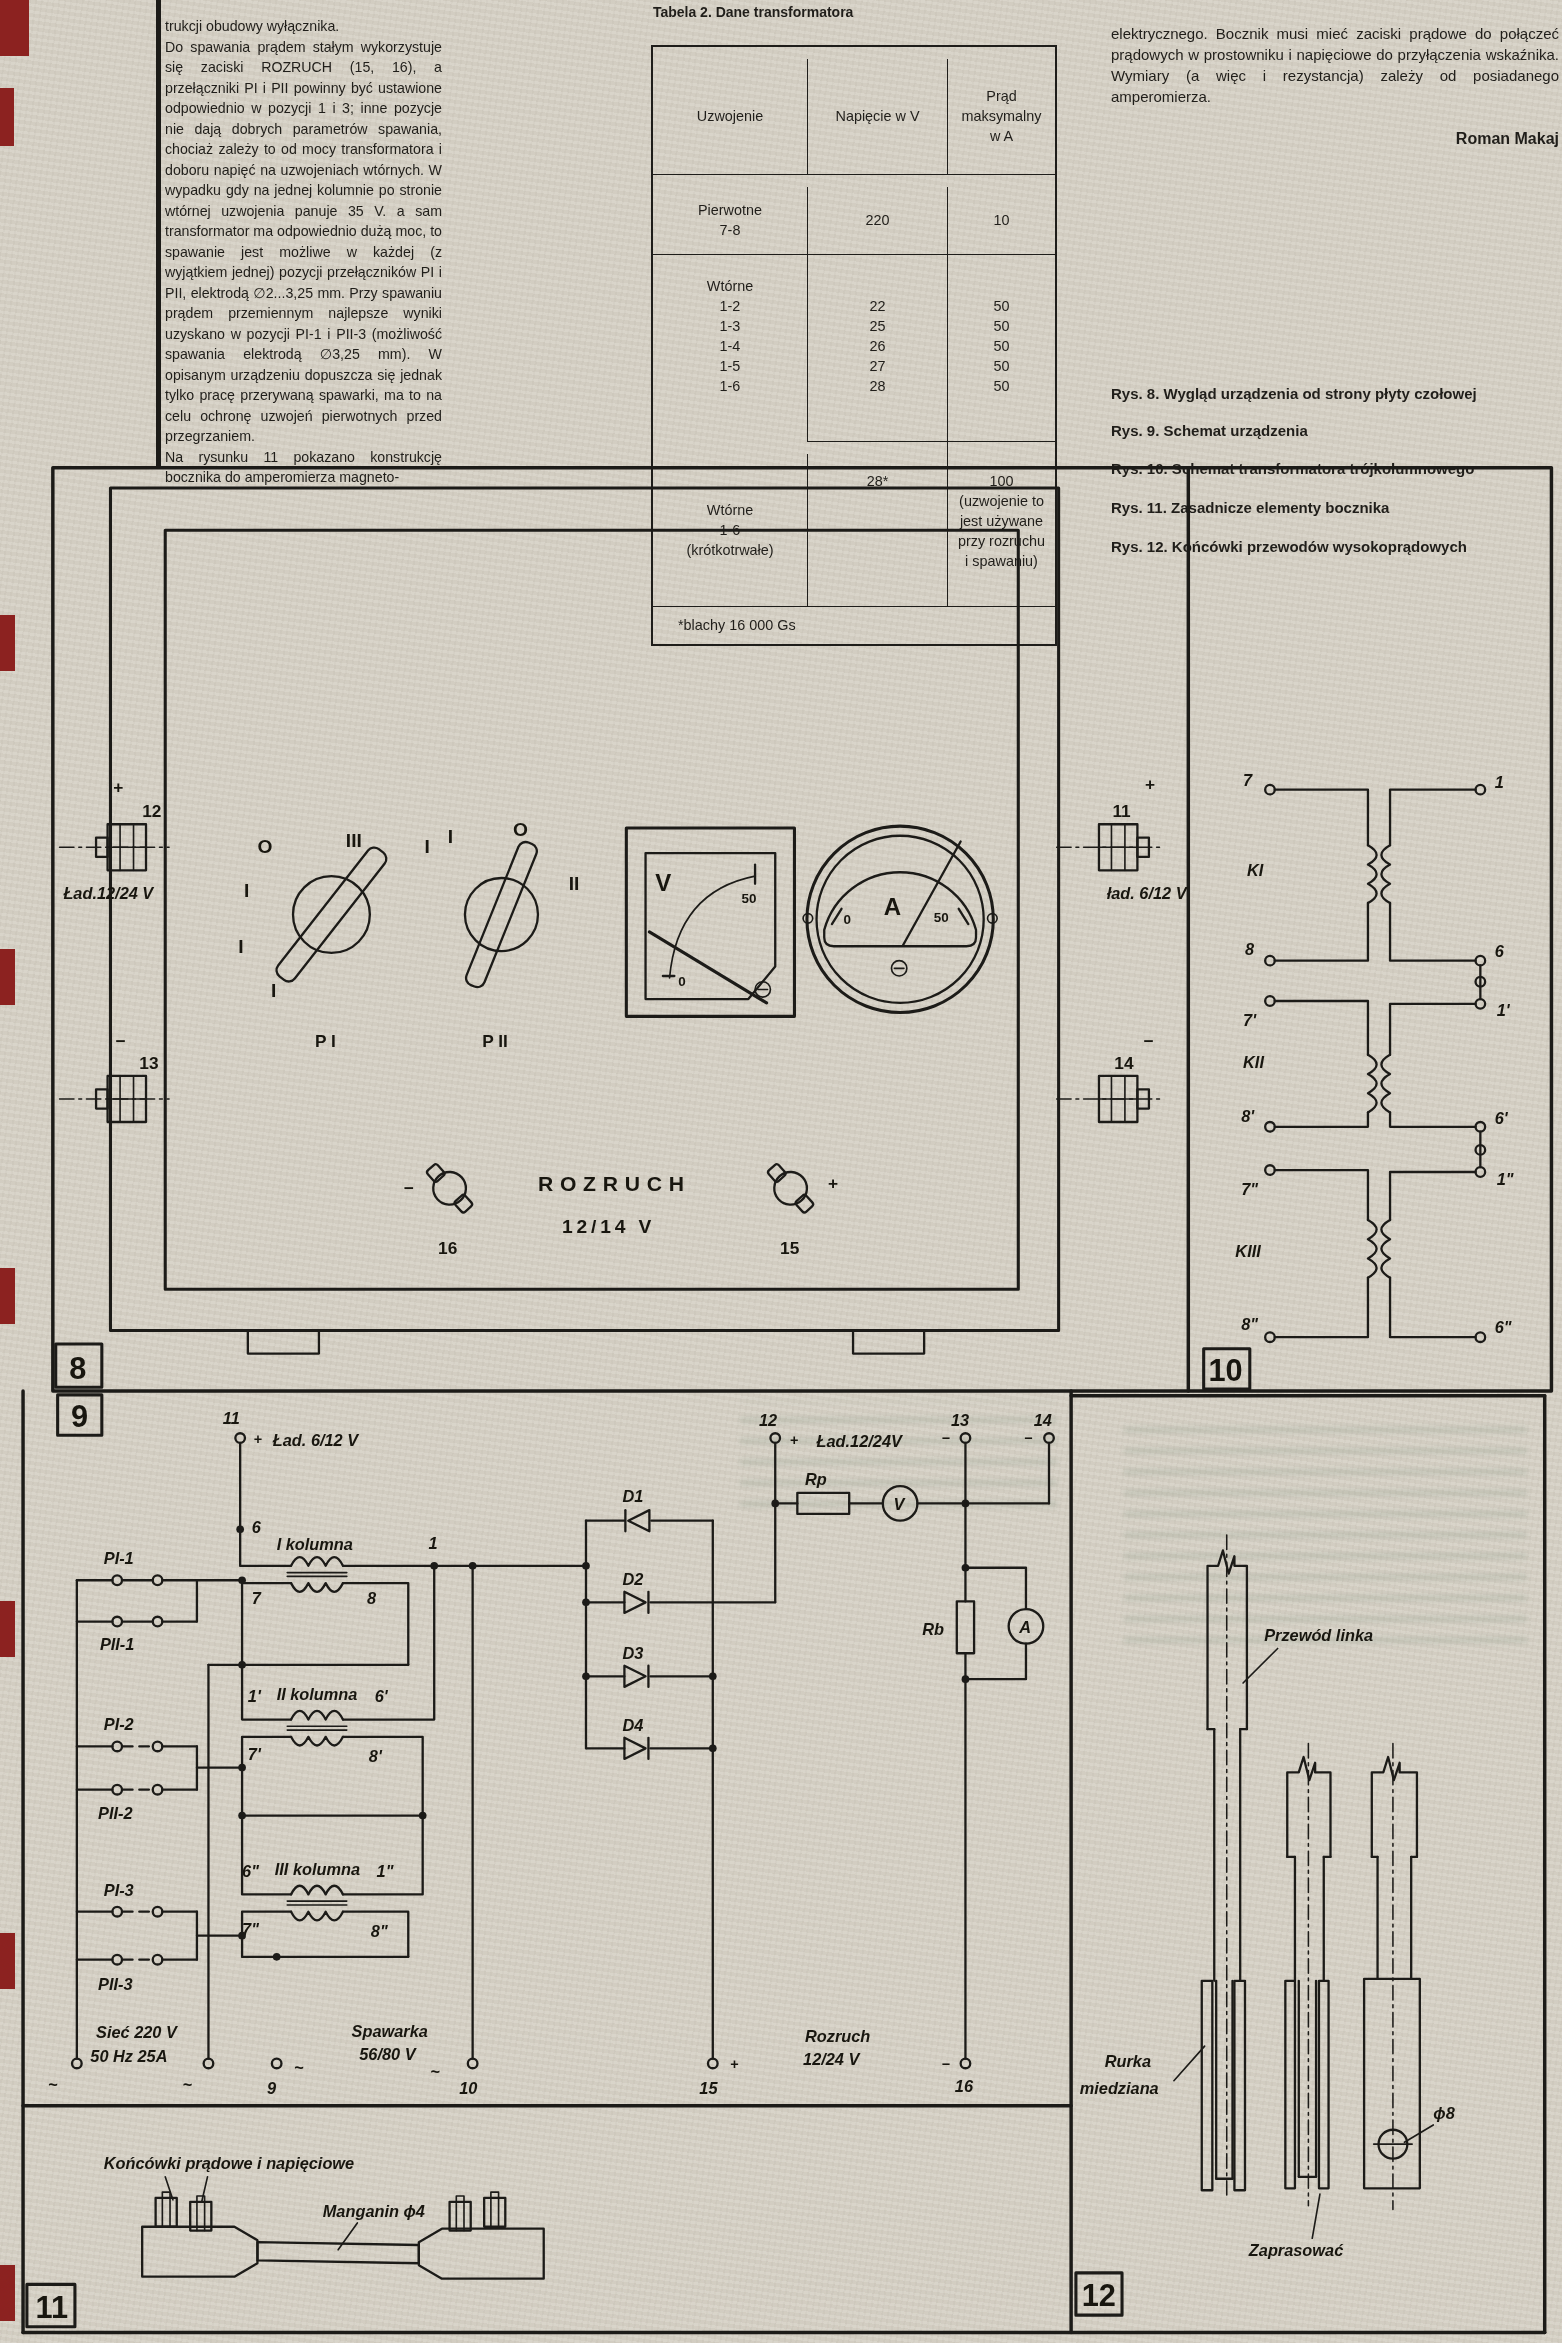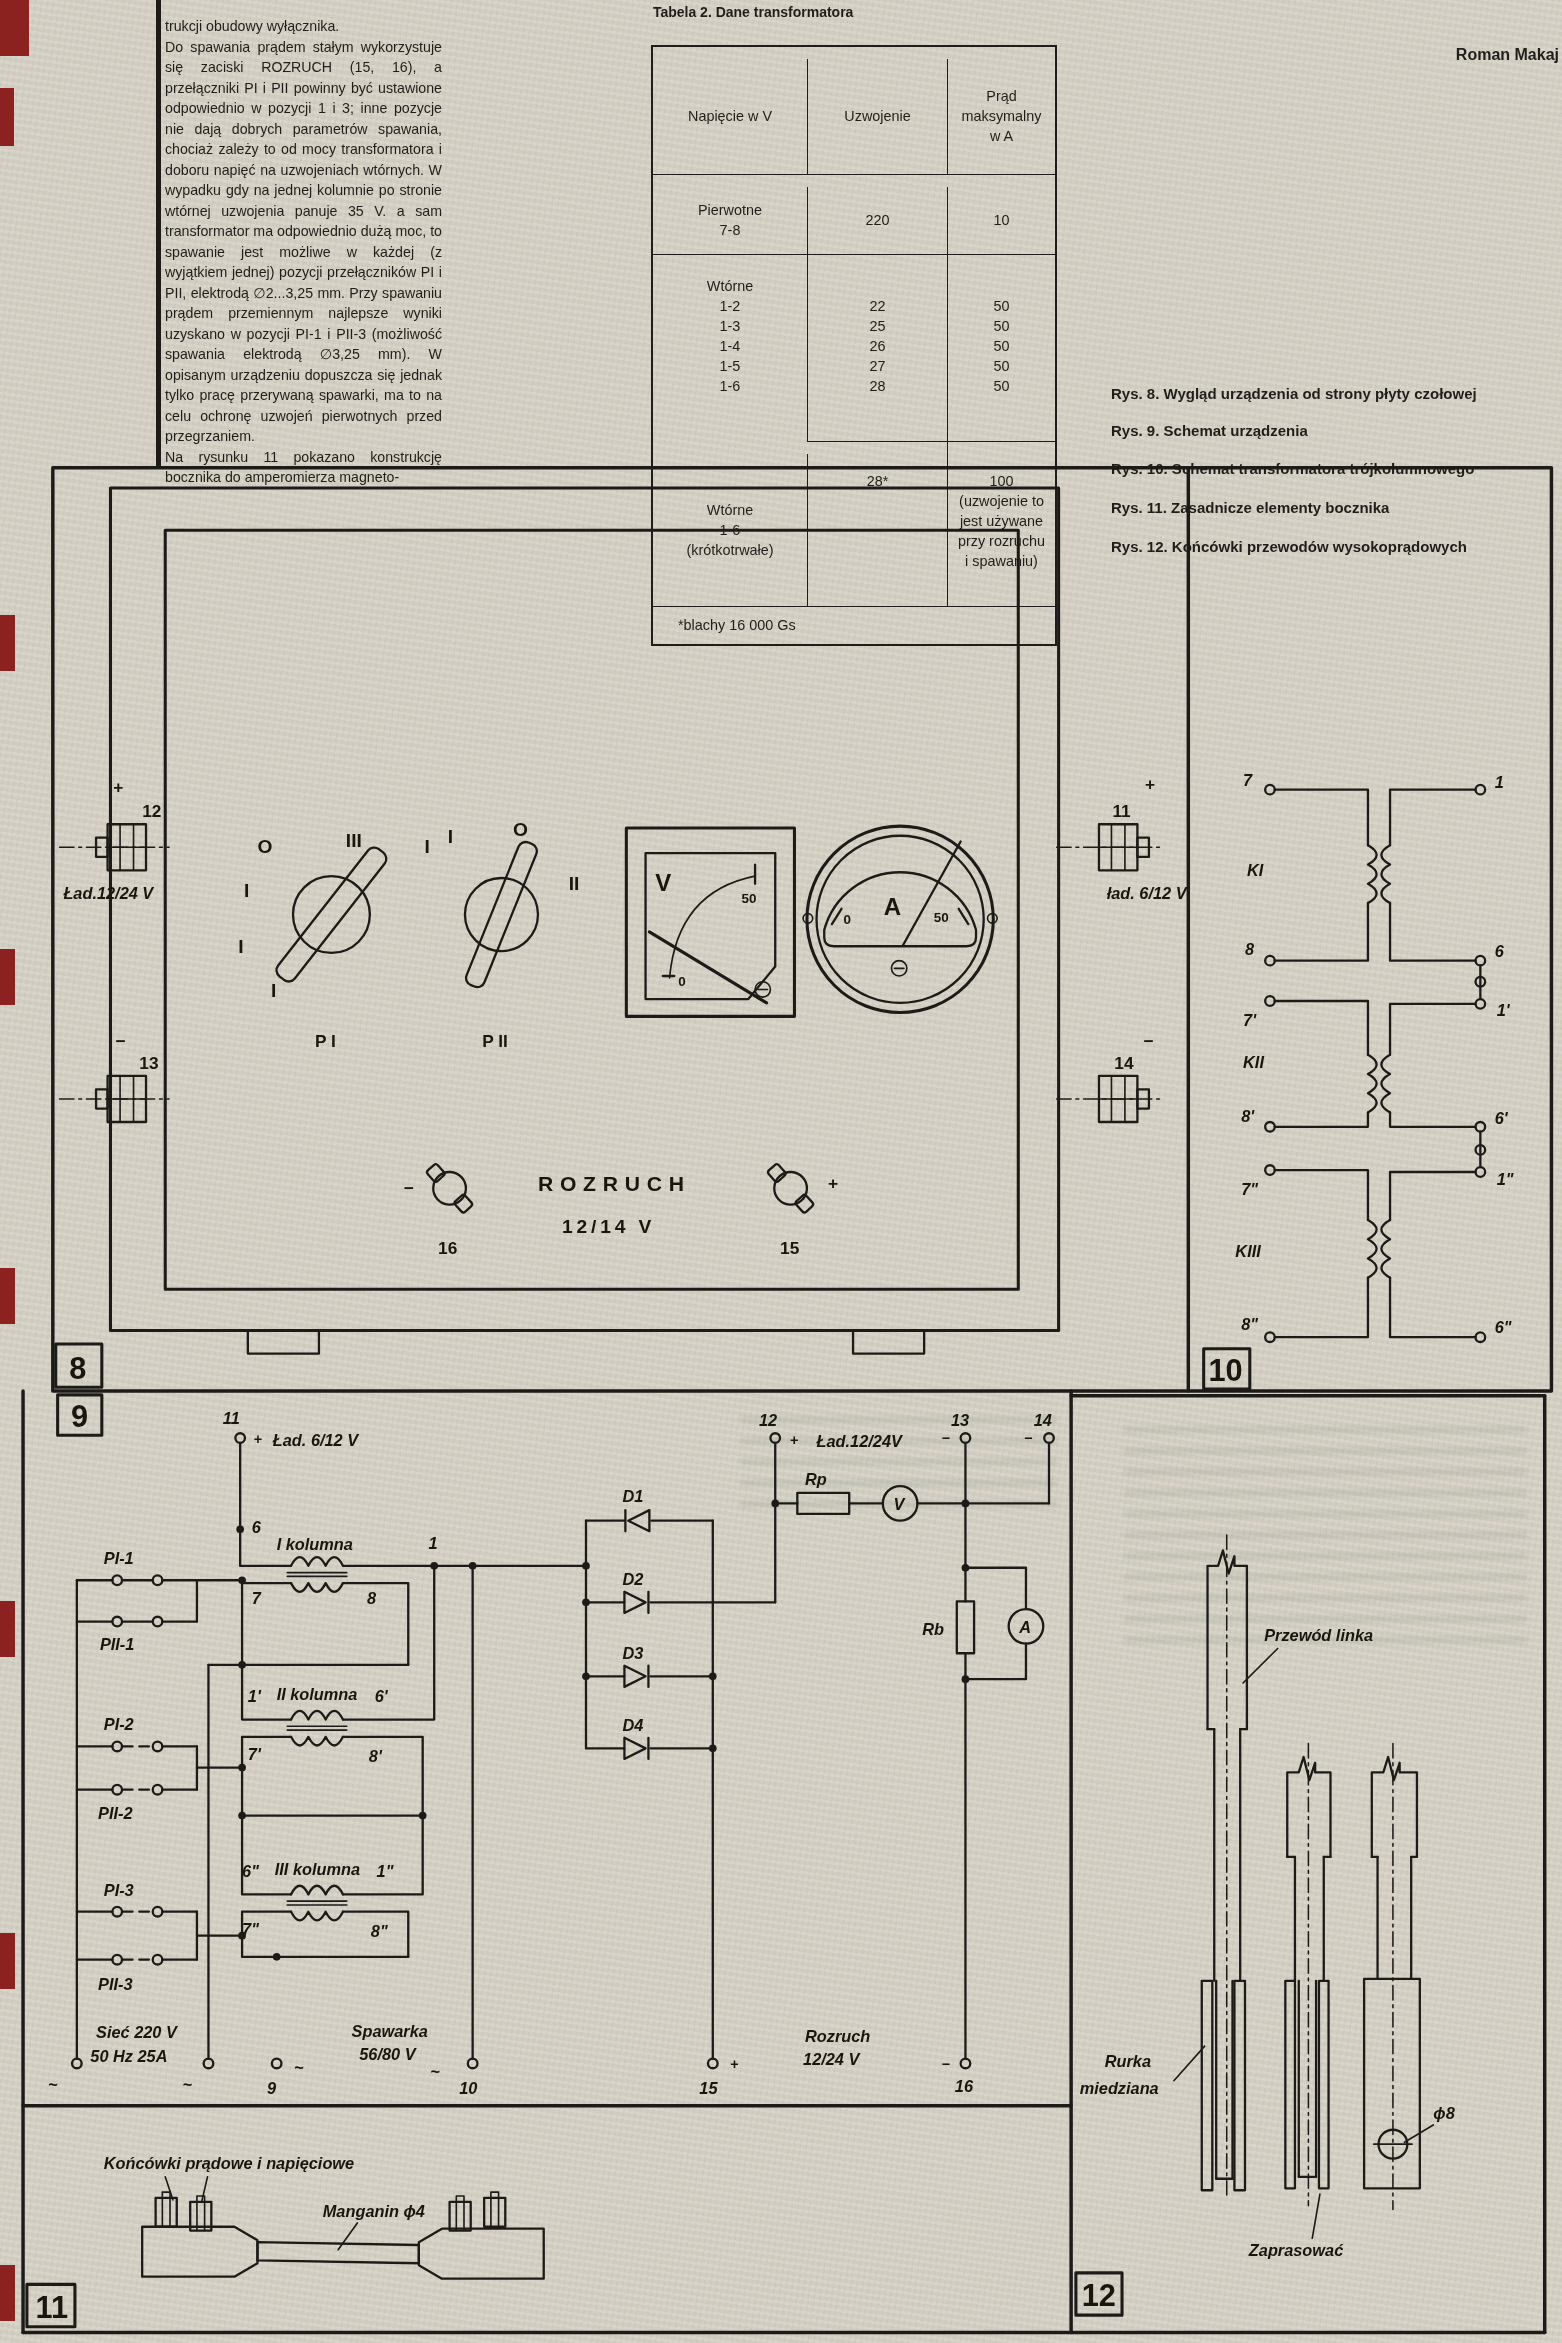--- a/index.html
+++ b/index.html
@@ -70,22 +70,22 @@
 
   <div class="col" style="left:165px;top:16px;width:277px;">
     <p>trukcji obudowy wyłącznika.</p>
     <p>Do spawania prądem stałym wykorzystuje się zaciski ROZRUCH (15, 16), a przełączniki PI i PII powinny być ustawione odpowiednio w pozycji 1 i 3; inne pozycje nie dają dobrych parametrów spawania, chociaż zależy to od mocy transformatora i doboru napięć na uzwojeniach wtórnych. W wypadku gdy na jednej kolumnie po stronie wtórnej uzwojenia panuje 35 V. a sam transformator ma odpowiednio dużą moc, to spawanie jest możliwe w każdej (z wyjątkiem jednej) pozycji przełączników PI i PII, elektrodą ∅2...3,25 mm. Przy spawaniu prądem przemiennym najlepsze wyniki uzyskano w pozycji PI-1 i PII-3 (możliwość spawania elektrodą ∅3,25 mm). W opisanym urządzeniu dopuszcza się jednak tylko pracę przerywaną spawarki, ma to na celu ochronę uzwojeń pierwotnych przed przegrzaniem.</p>
     <p>Na rysunku 11 pokazano konstrukcję bocznika do amperomierza magneto-</p>
   </div>
 
   <div class="tblwrap">
     <p class="tbltitle">Tabela 2. Dane transformatora</p>
     <div class="tbl">
+      <div class="cell vc">Uzwojenie</div>
       <div class="cell vc">Napięcie w V</div>
-      <div class="cell vc">Uzwojenie</div>
       <div class="cell vc c2">Prąd
 maksymalny
 w A</div>
 
       <div class="cell vc">Pierwotne
 7-8</div>
       <div class="cell vc">220</div>
       <div class="cell vc c2">10</div>
 
       <div class="cell vt nb">Wtórne
@@ -115,20 +115,21 @@
 (uzwojenie to
 jest używane
 przy rozruchu
 i spawaniu)</div>
 
       <div class="cell foot">*blachy 16 000 Gs</div>
     </div>
   </div>
 
   <div class="col" style="left:1111px;top:23px;width:448px;font-size:15px;line-height:21px;">
+    <p>elektrycznego. Bocznik musi mieć zaciski prądowe do połączeć prądowych w prostowniku i napięciowe do przyłączenia wskaźnika. Wymiary (a więc i rezystancja) zależy od posiadanego amperomierza.</p>
     <div class="author">Roman Makaj</div>
   </div>
 
   <div class="caps" style="left:1111px;top:384px;width:459px;">
     <p>Rys. 8.  Wygląd urządzenia od strony płyty czołowej</p>
     <p style="margin-top:17.3px;">Rys. 9.  Schemat urządzenia</p>
     <p style="margin-top:17.3px;">Rys. 10.  Schemat transformatora trójkolumnowego</p>
     <p style="margin-top:19px;">Rys. 11.  Zasadnicze elementy bocznika</p>
     <p style="margin-top:19px;">Rys. 12.  Końcówki przewodów wysokoprądowych</p>
   </div>

